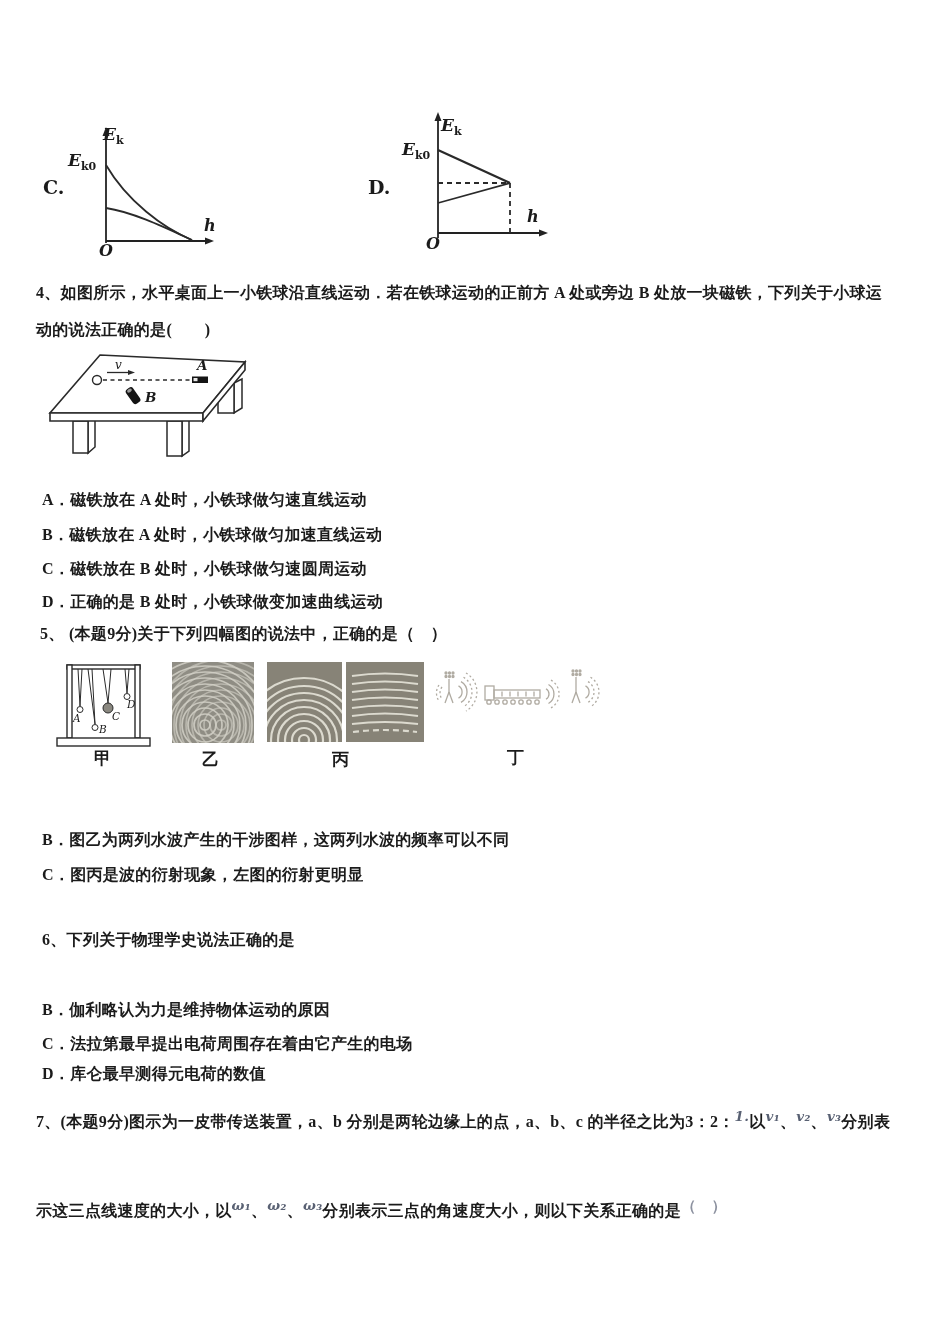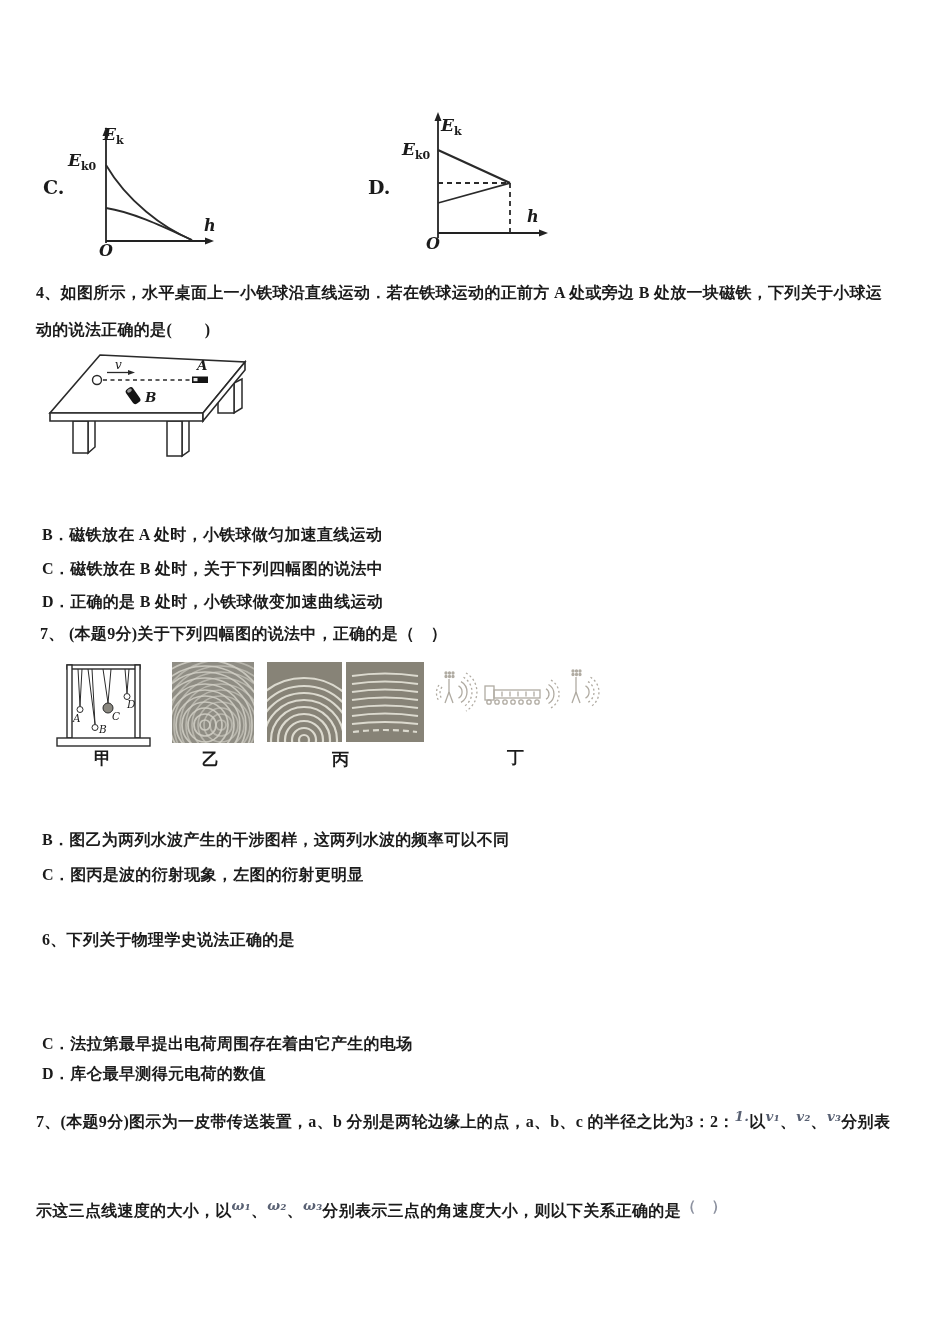--- a/index.html
+++ b/index.html
@@ -79,25 +79,26 @@
     <rect x="147" y="26.5" width="16" height="6.5" fill="#141414"></rect>
     <rect x="148.5" y="28" width="4" height="3.2" fill="#e8e8e8"></rect>
     <text x="152" y="20" font-size="13.5" font-style="italic" font-weight="bold" fill="#1b1b1b">A</text>
     <g transform="translate(88,46) rotate(-35)">
       <rect x="-4" y="-9" width="8.5" height="17.5" rx="3" fill="#141414"></rect>
       <ellipse cx="0.2" cy="-6.5" rx="2.6" ry="1.7" fill="#9a9a9a"></ellipse>
     </g>
     <text x="100" y="52" font-size="13.5" font-style="italic" font-weight="bold" fill="#1b1b1b">B</text>
   </svg>
 
+  <div class="abs txt" style="left:42px;top:490px">A．磁铁放在 A 处时，小铁球做匀速直线运动</div>
   <div class="abs txt" style="left:42px;top:525px">B．磁铁放在 A 处时，小铁球做匀加速直线运动</div>
-  <div class="abs txt" style="left:42px;top:559px">C．磁铁放在 B 处时，关于下列四幅图的说法中</div>
+  <div class="abs txt" style="left:42px;top:559px">C．磁铁放在 B 处时，小铁球做匀速圆周运动</div>
   <div class="abs txt" style="left:42px;top:592px">D．正确的是 B 处时，小铁球做变加速曲线运动</div>
 
-  <div class="abs txt" style="left:40px;top:624px">7、 (本题9分)关于下列四幅图的说法中，正确的是（　）</div>
+  <div class="abs txt" style="left:40px;top:624px">5、 (本题9分)关于下列四幅图的说法中，正确的是（　）</div>
 
   <svg class="abs" style="left:55px;top:660px" width="100" height="92" viewBox="0 0 100 92">
     <g stroke="#2a2a2a" stroke-width="1.4" fill="#ffffff">
       <rect x="12" y="5" width="73" height="4"></rect>
       <rect x="12" y="5" width="5" height="73"></rect>
       <rect x="80" y="5" width="5" height="73"></rect>
       <rect x="2" y="78" width="93" height="8"></rect>
     </g>
     <g stroke="#2a2a2a" stroke-width="1" fill="#ffffff">
       <line x1="23" y1="9" x2="25" y2="46"></line>
@@ -247,20 +248,21 @@
 
   <span class="abs caption" style="left:94px;top:747px">甲</span>
   <span class="abs caption" style="left:202px;top:748px">乙</span>
   <span class="abs caption" style="left:332px;top:748px">丙</span>
   <span class="abs caption" style="left:507px;top:746px">丁</span>
 
   <div class="abs txt" style="left:42px;top:830px">B．图乙为两列水波产生的干涉图样，这两列水波的频率可以不同</div>
   <div class="abs txt" style="left:42px;top:865px">C．图丙是波的衍射现象，左图的衍射更明显</div>
 
   <div class="abs txt" style="left:42px;top:930px">6、下列关于物理学史说法正确的是</div>
+  <div class="abs txt" style="left:42px;top:1000px">B．伽利略认为力是维持物体运动的原因</div>
   <div class="abs txt" style="left:42px;top:1034px">C．法拉第最早提出电荷周围存在着由它产生的电场</div>
   <div class="abs txt" style="left:42px;top:1064px">D．库仑最早测得元电荷的数值</div>
 
   <div class="abs txt" style="left:36px;top:1112px">
     <span class="seg">7、(本题9分)图示为一皮带传送装置，a、b 分别是两轮边缘上的点，a、b、c 的半径之比为3：2：</span><span class="gmath">1.</span><span class="seg">以</span><span class="gmath">v₁</span><span class="seg">、</span><span class="gmath">v₂</span><span class="seg">、</span><span class="gmath">v₃</span><span class="seg">分别表</span>
   </div>
   <div class="abs txt" style="left:36px;top:1201px">
     <span class="seg">示这三点线速度的大小，以</span><span class="gmath">ω₁</span><span class="seg">、</span><span class="gmath">ω₂</span><span class="seg">、</span><span class="gmath">ω₃</span><span class="seg">分别表示三点的角速度大小，则以下关系正确的是</span><span class="gparen">（　）</span>
   </div>
 

